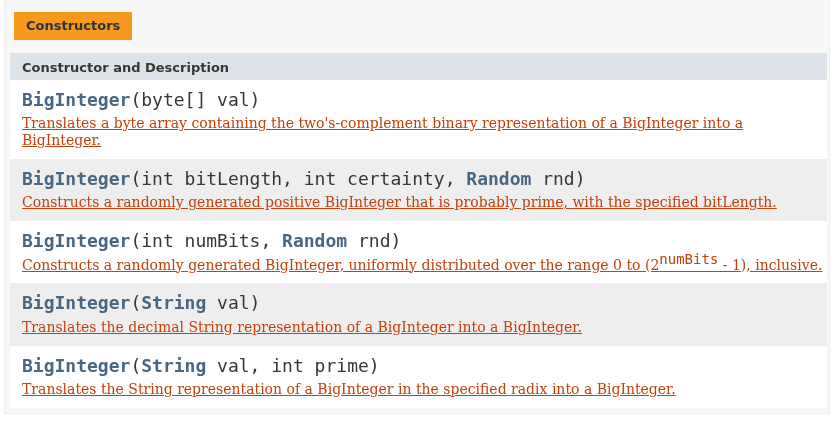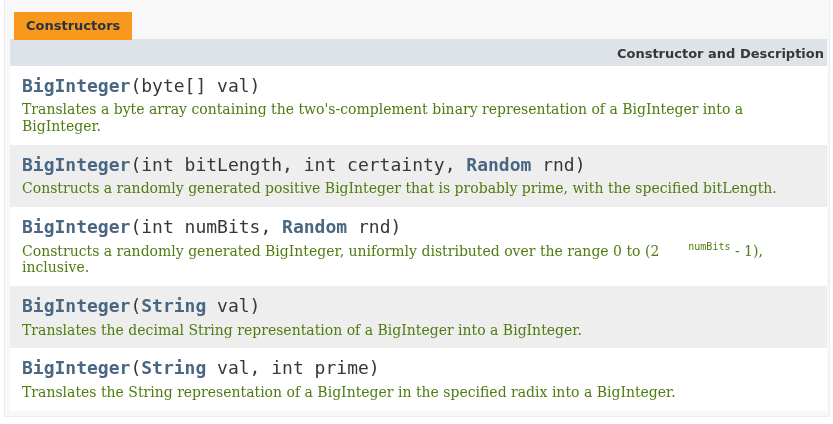--- a/index.html
+++ b/index.html
@@ -14,21 +14,21 @@
   }
   .section {
     position:absolute;
     left:4px; top:-1px;
     width:826px;
     background:#f8f8f8;
     border:1px solid #ededed;
     padding:0 2px 5px 0;
   }
   .caption-row {
-    height:39px;
+    height:53px;
     position:relative;
   }
   .tab {
     position:absolute;
     left:9px; top:12px;
     background:#F8981D;
     color:#253441;
     font-size:13px;
     font-weight:bold;
     padding:6px 12px 7px 12px;
@@ -36,21 +36,21 @@
   }
   table.member-summary {
     border-collapse:collapse;
     margin-left:5px;
     width:817px;
     background:#ffffff;
     table-layout:fixed;
   }
   table.member-summary th {
     background:#dee3e9;
-    text-align:right;
+    text-align:left;
     font-size:13px;
     font-weight:bold;
     color:#353833;
     padding:7px 3px 5px 12px;
   }
   table.member-summary td {
     padding:8px 3px 10px 12px;
     vertical-align:top;
   }
   tbody tr:nth-child(even) td { background:#eeeeef; }
@@ -65,28 +65,28 @@
   a.mlink {
     color:#4A6782;
     font-weight:bold;
     text-decoration:none;
     cursor:pointer;
   }
   .block {
     font-family:"DejaVu Serif", "Liberation Serif", serif;
     font-size:14px;
     line-height:1.2;
-    color:#4d7c0f;
+    color:#c2410c;
     margin-top:4px;
+    text-decoration:underline;
   }
   sup.code-sup {
     font-family:"DejaVu Sans Mono", "Liberation Mono", monospace;
-    font-size:10px;
+    font-size:14px;
     line-height:0;
-    margin-left:29px;
   }
 </style>
 </head>
 <body>
 
 <div class="section">
   <div class="caption-row">
     <span class="tab">Constructors</span>
   </div>
   <table class="member-summary">

